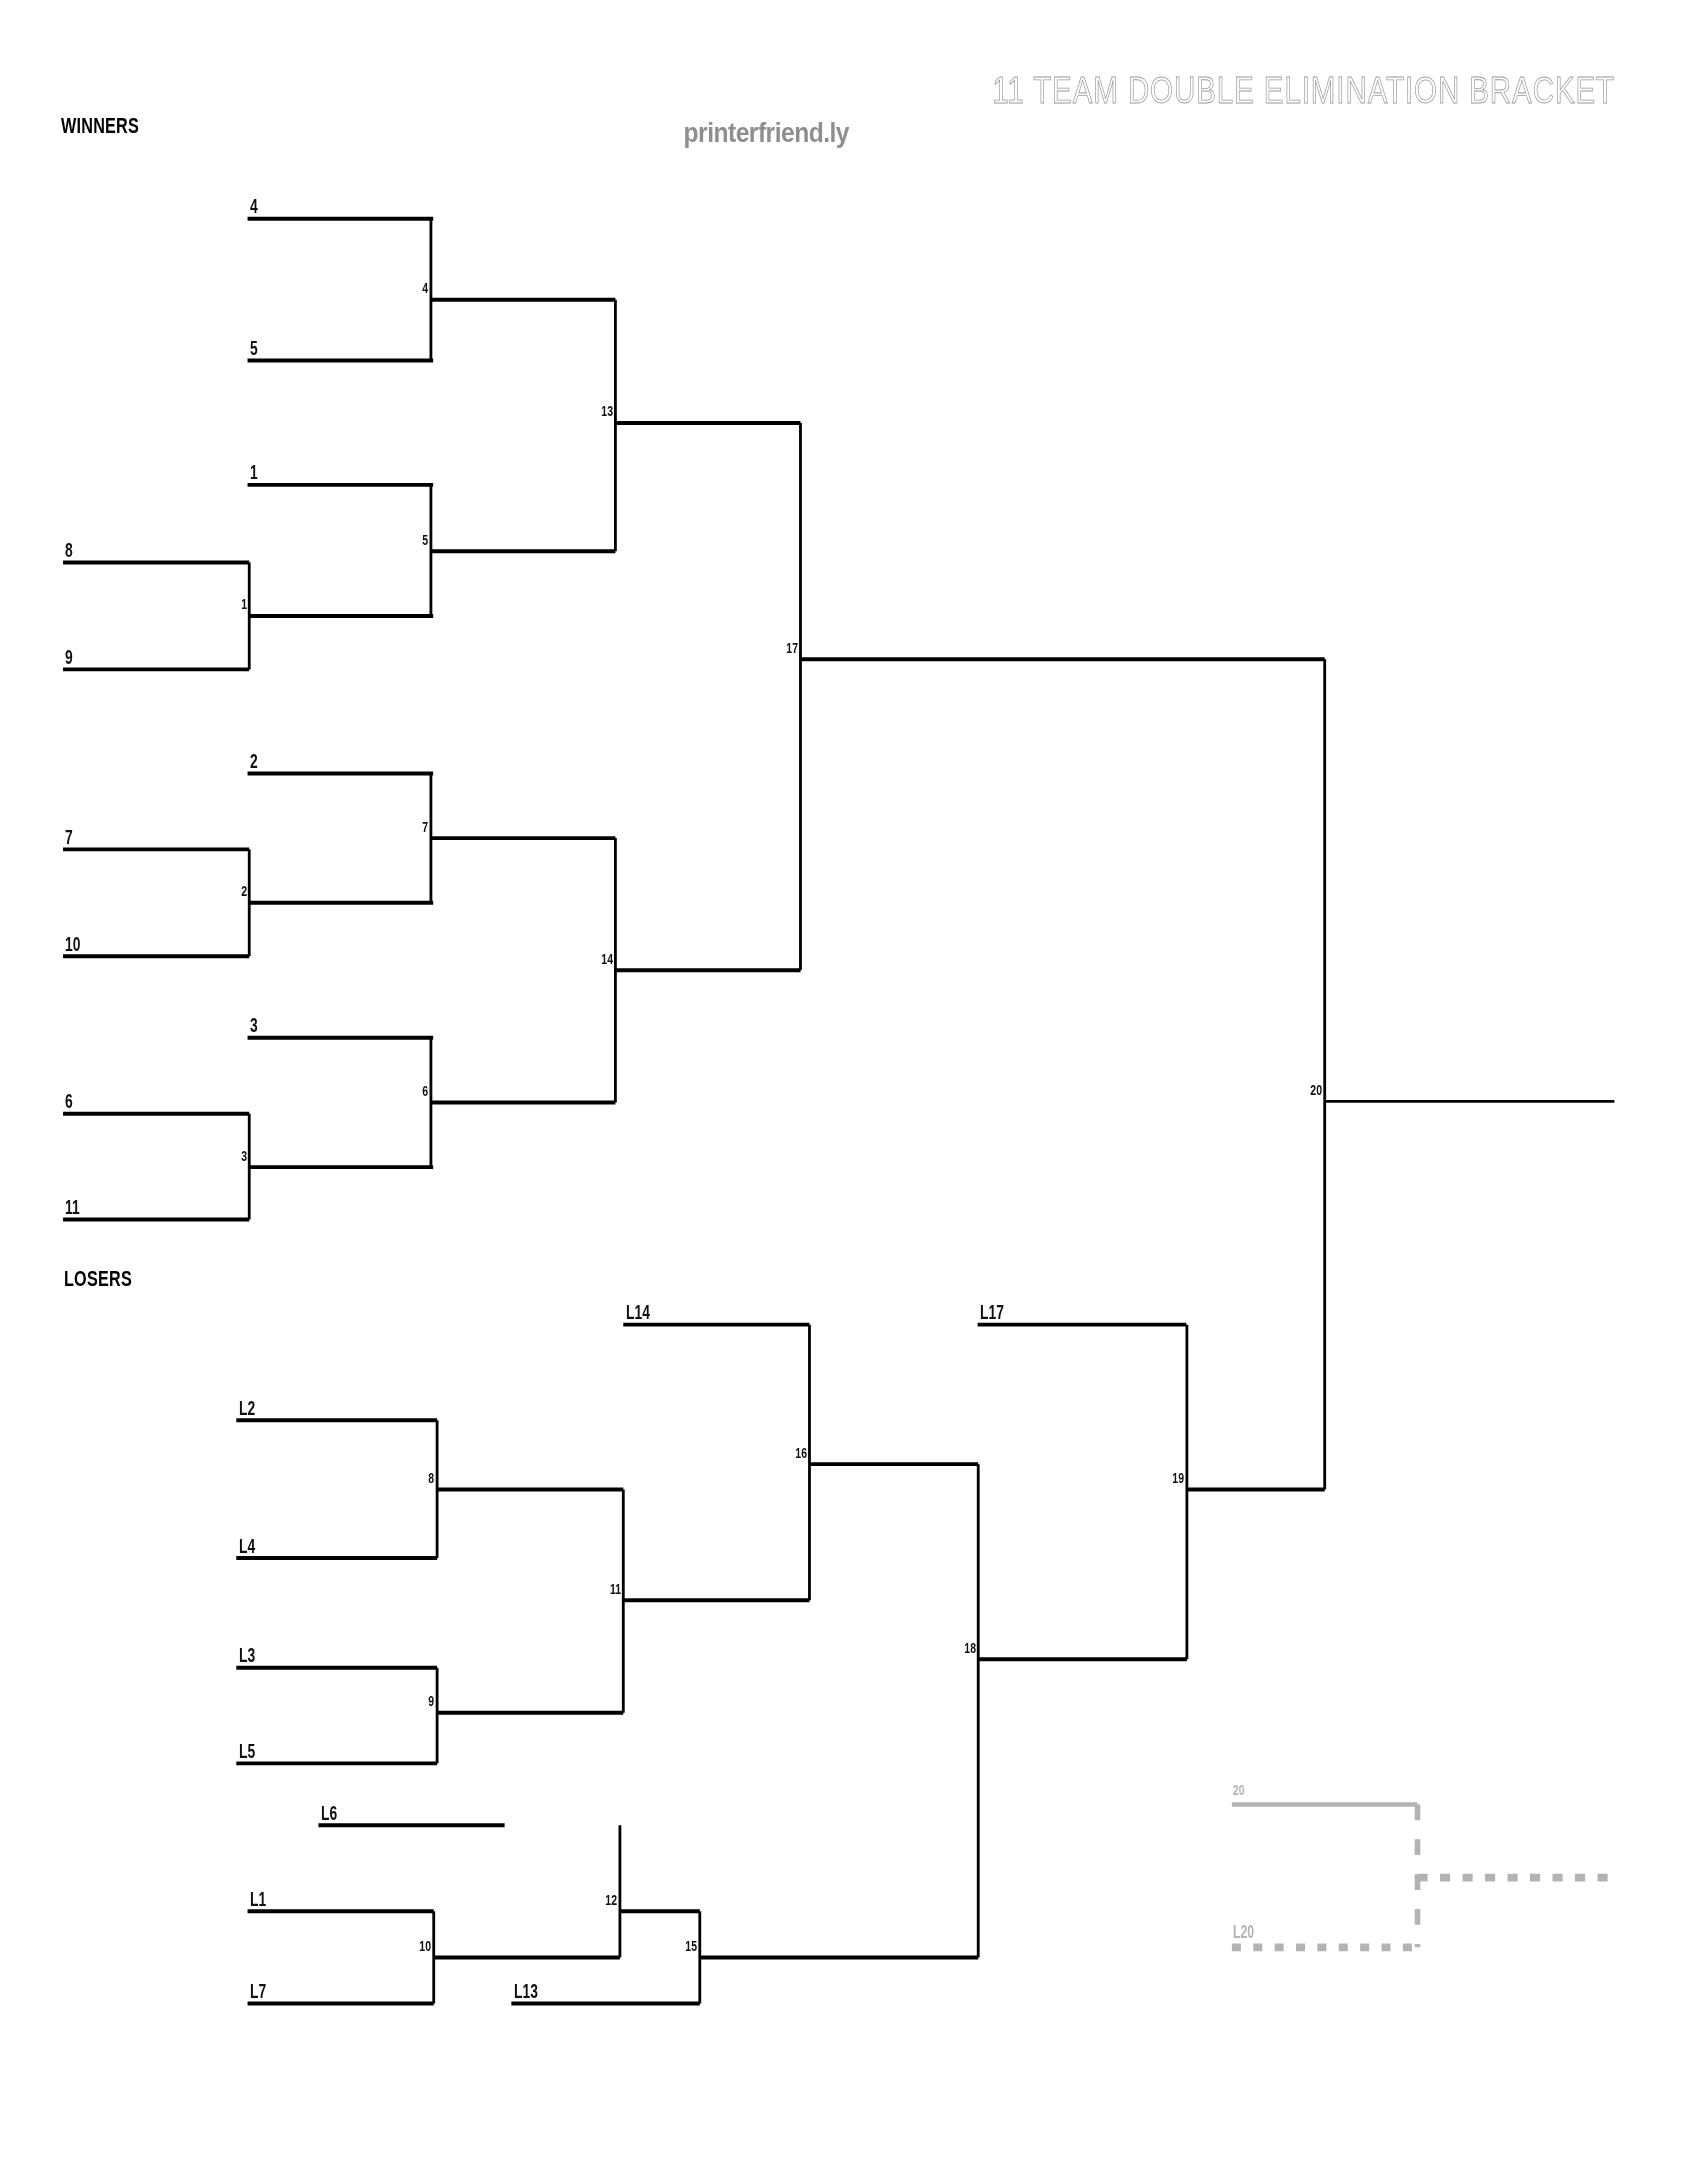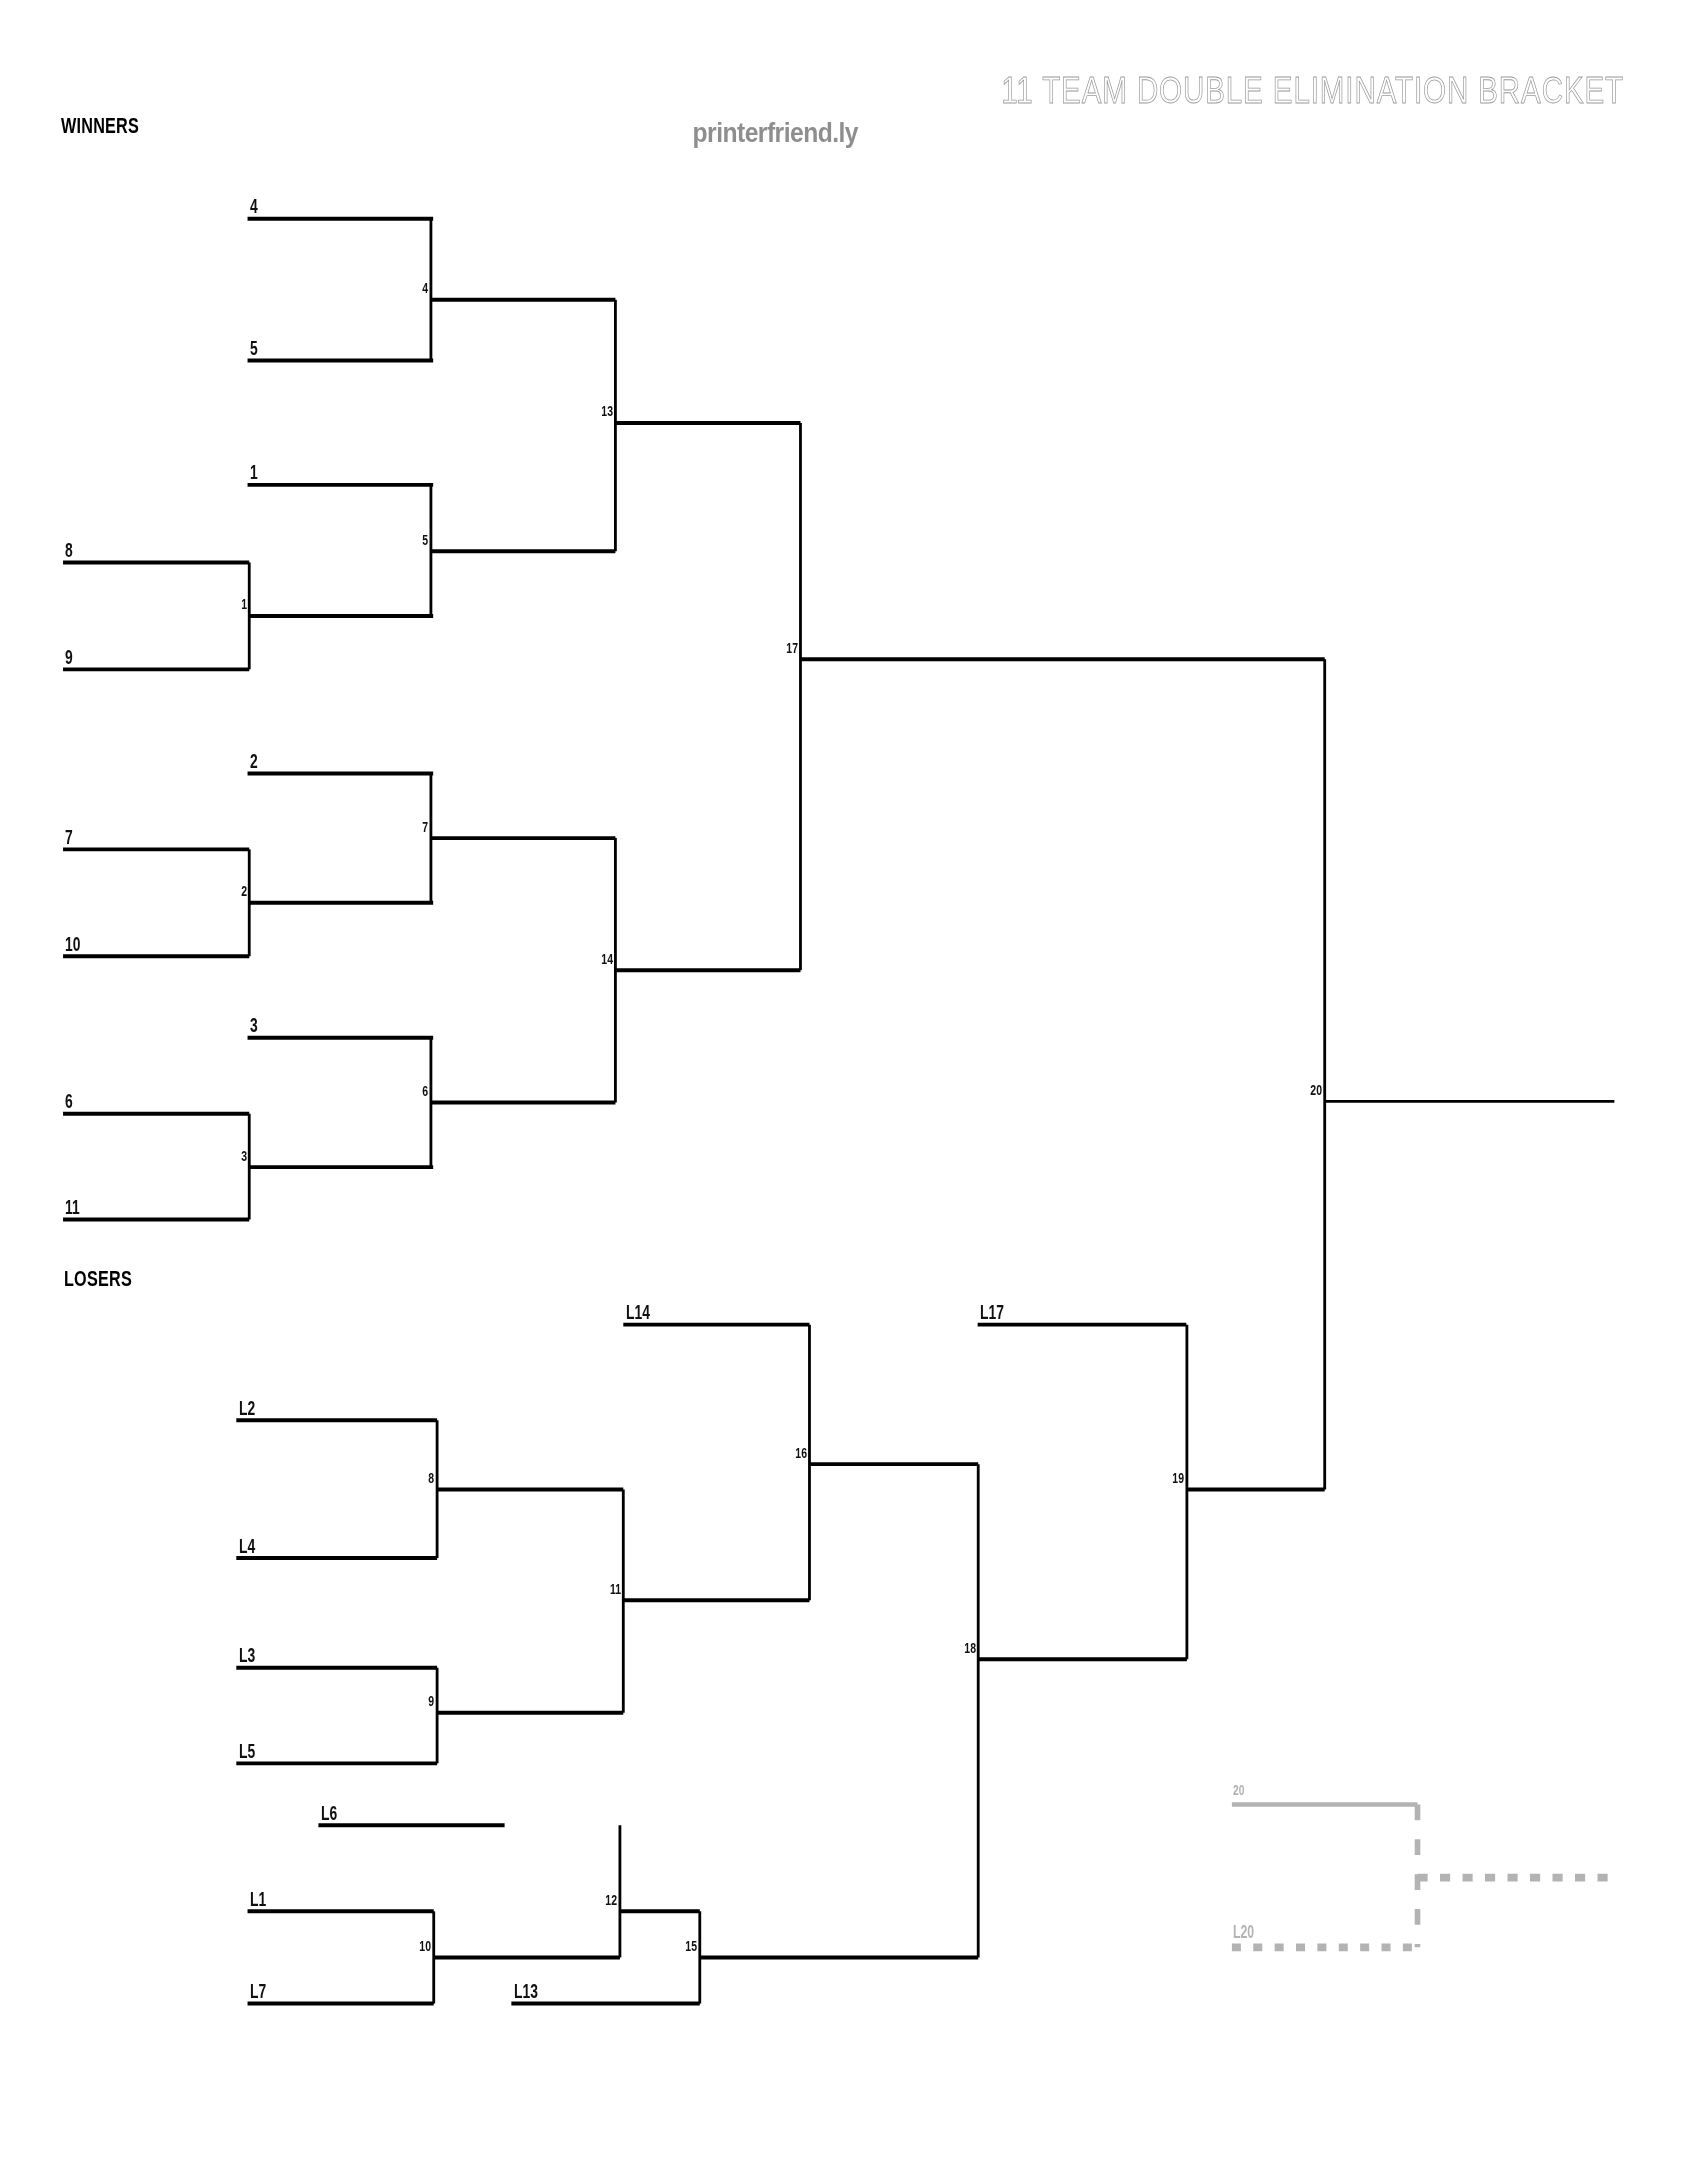--- a/index.html
+++ b/index.html
@@ -20,21 +20,21 @@
   svg.bracket-layer {
     position: absolute;
     top: 0;
     left: 0;
     width: 1687px;
     height: 2183px;
   }
   .title-block {
     position: absolute;
     top: 73px;
-    left: 9px;
+    left: 0;
     width: 1615px;
     text-align: right;
     pointer-events: none;
   }
   .doc-title {
     font-family: "Liberation Sans", sans-serif;
     font-size: 36px;
     letter-spacing: 1.1px;
     color: #ffffff;
     -webkit-text-stroke: 0.8px #9a9a9a;

